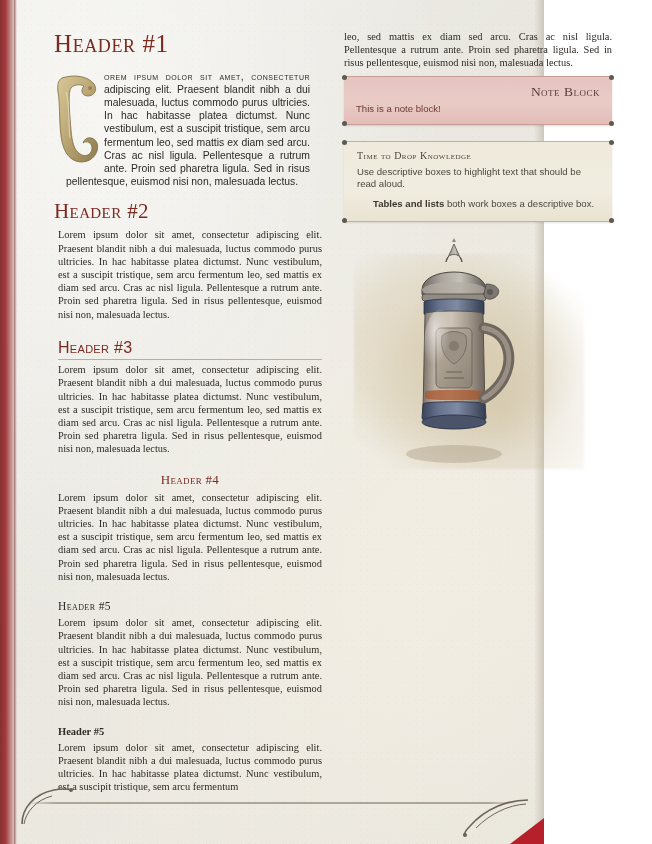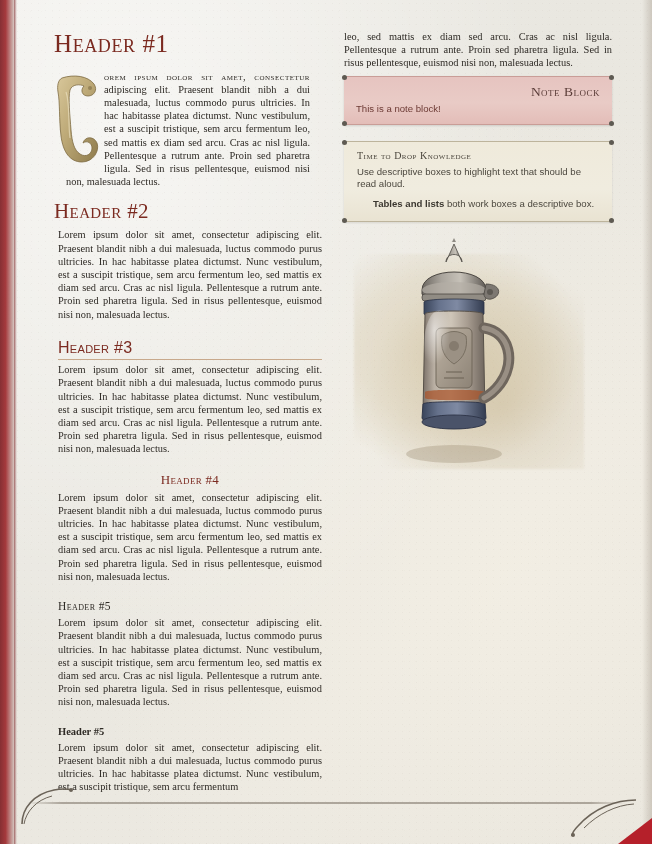--- a/index.html
+++ b/index.html
@@ -8,21 +8,21 @@
     background: #ffffff;
   }
   body {
     width: 652px;
     height: 844px;
     overflow: hidden;
     font-family: "Liberation Serif", serif;
   }
   #page {
     position: relative;
-    width: 652px;
+    width: 544px;
     height: 844px;
     background:
       radial-gradient(ellipse at 20% 15%, rgba(255,255,255,0.55) 0%, rgba(255,255,255,0) 55%),
       radial-gradient(ellipse at 80% 70%, rgba(246,241,229,0.6) 0%, rgba(246,241,229,0) 60%),
       linear-gradient(135deg, #efeee9 0%, #e9e7e0 40%, #ece9e1 70%, #e6e3db 100%);
     box-sizing: border-box;
   }
   
   #page::before {
     content: "";
@@ -173,21 +173,21 @@
   }
   .dropcap {
     float: left;
     width: 46px;
     height: 96px;
     margin: 2px 4px 0 0;
     position: relative;
   }
   .dropcap svg { display: block; }
   p.first {
-    font-family: Liberation Serif, serif;
+    font-family: Liberation Sans, sans-serif;
     font-size: 10.4px;
     line-height: 13.2px;
     color: #2e2a25;
     text-align: justify;
     margin: 12px;
   }
   .smallcaps-lead {
     font-variant: small-caps;
     letter-spacing: 0.5px;
   }

